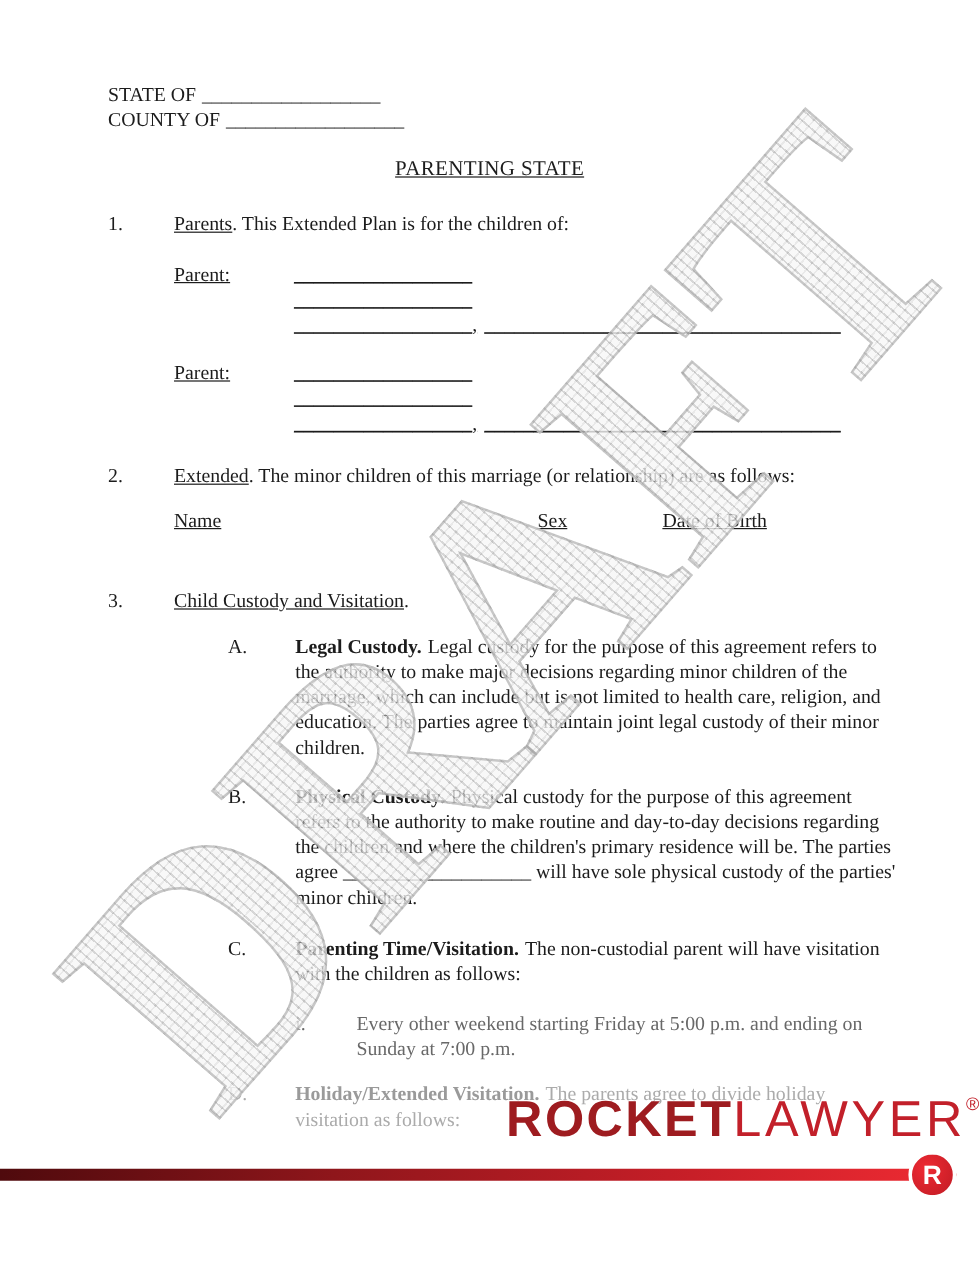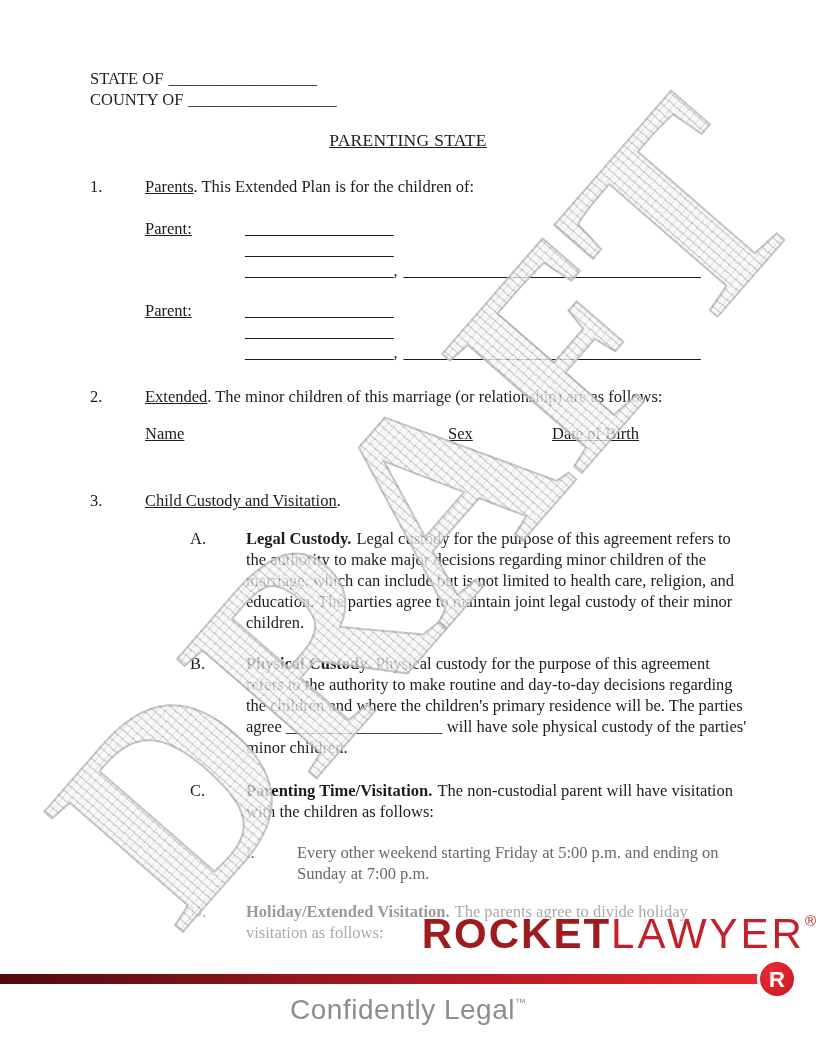--- a/index.html
+++ b/index.html
@@ -207,17 +207,14 @@
 
   <div class="watermark">DRAFT</div>
 
   <div class="logo">
     <span class="logo-rocket">ROCKET</span><span class="logo-lawyer">LAWYER</span><span class="logo-reg">®</span>
   </div>
   <div class="footer-bar"></div>
   <div class="footer-badge">
     <span>R</span>
   </div>
-  <div class="tagline">
-    <span>Confidently Legal</span><span class="tm">™</span>
-  </div>
 
 </div>
 
 </body></html>

